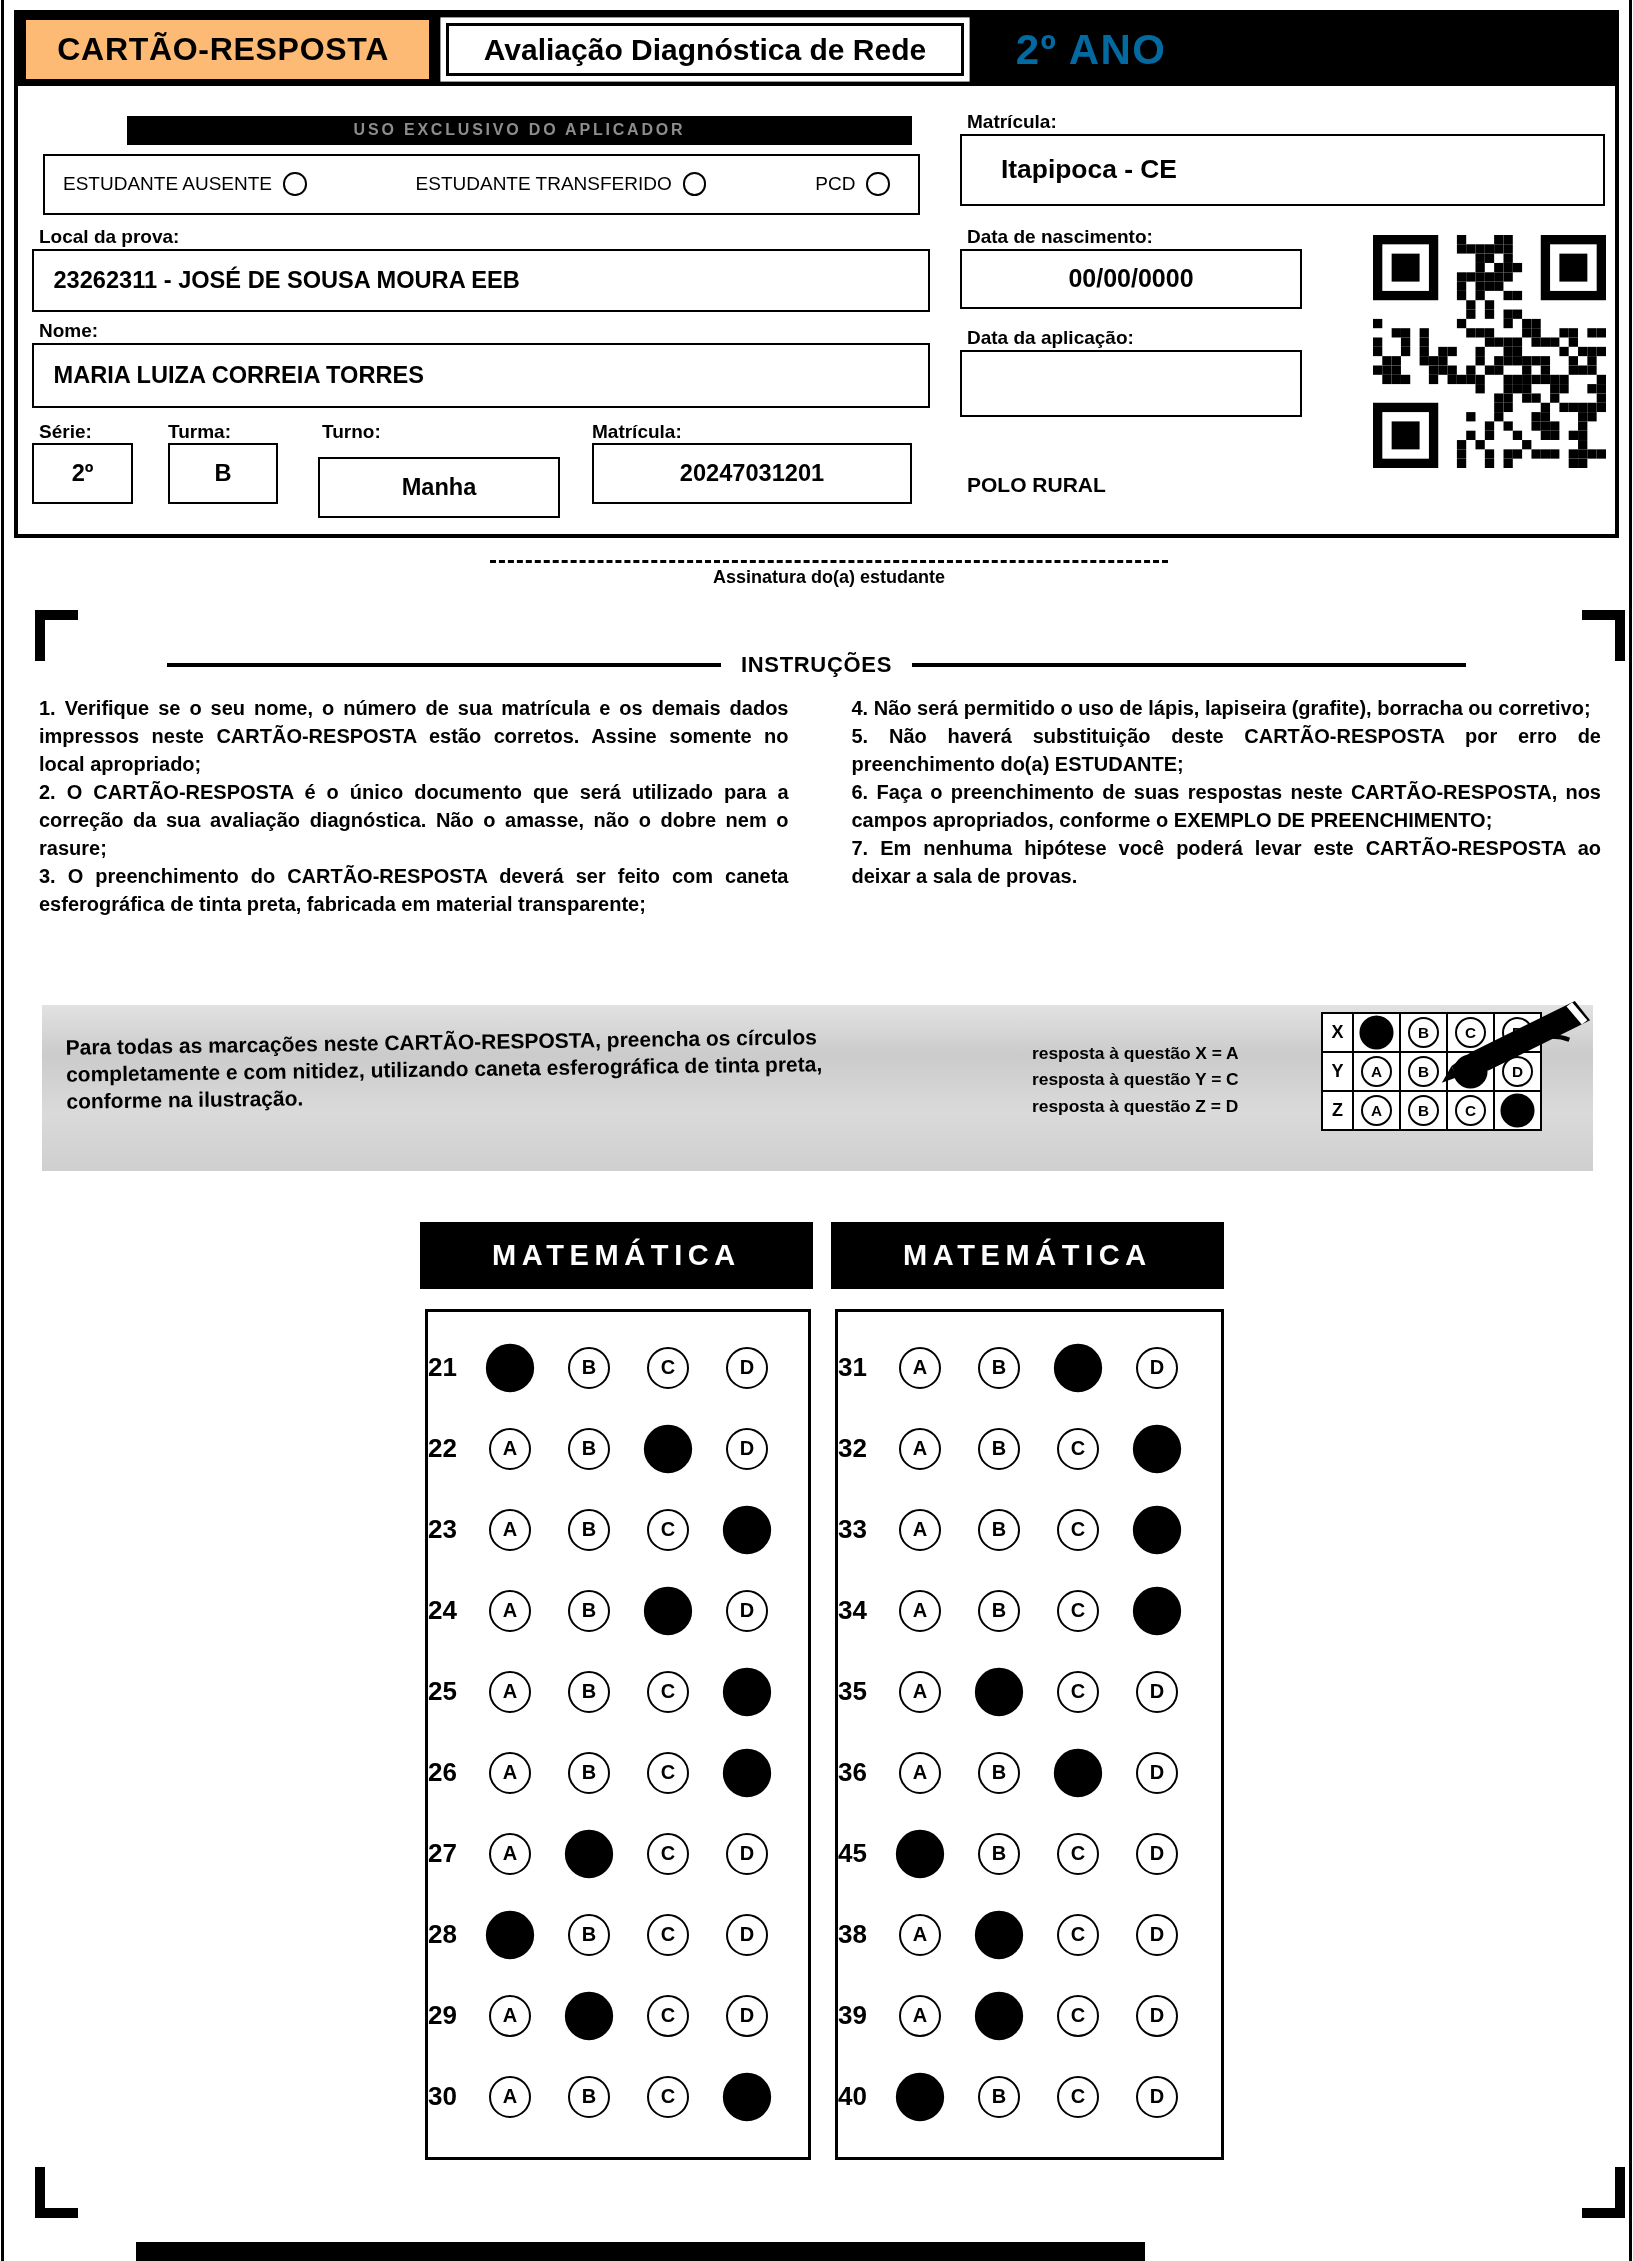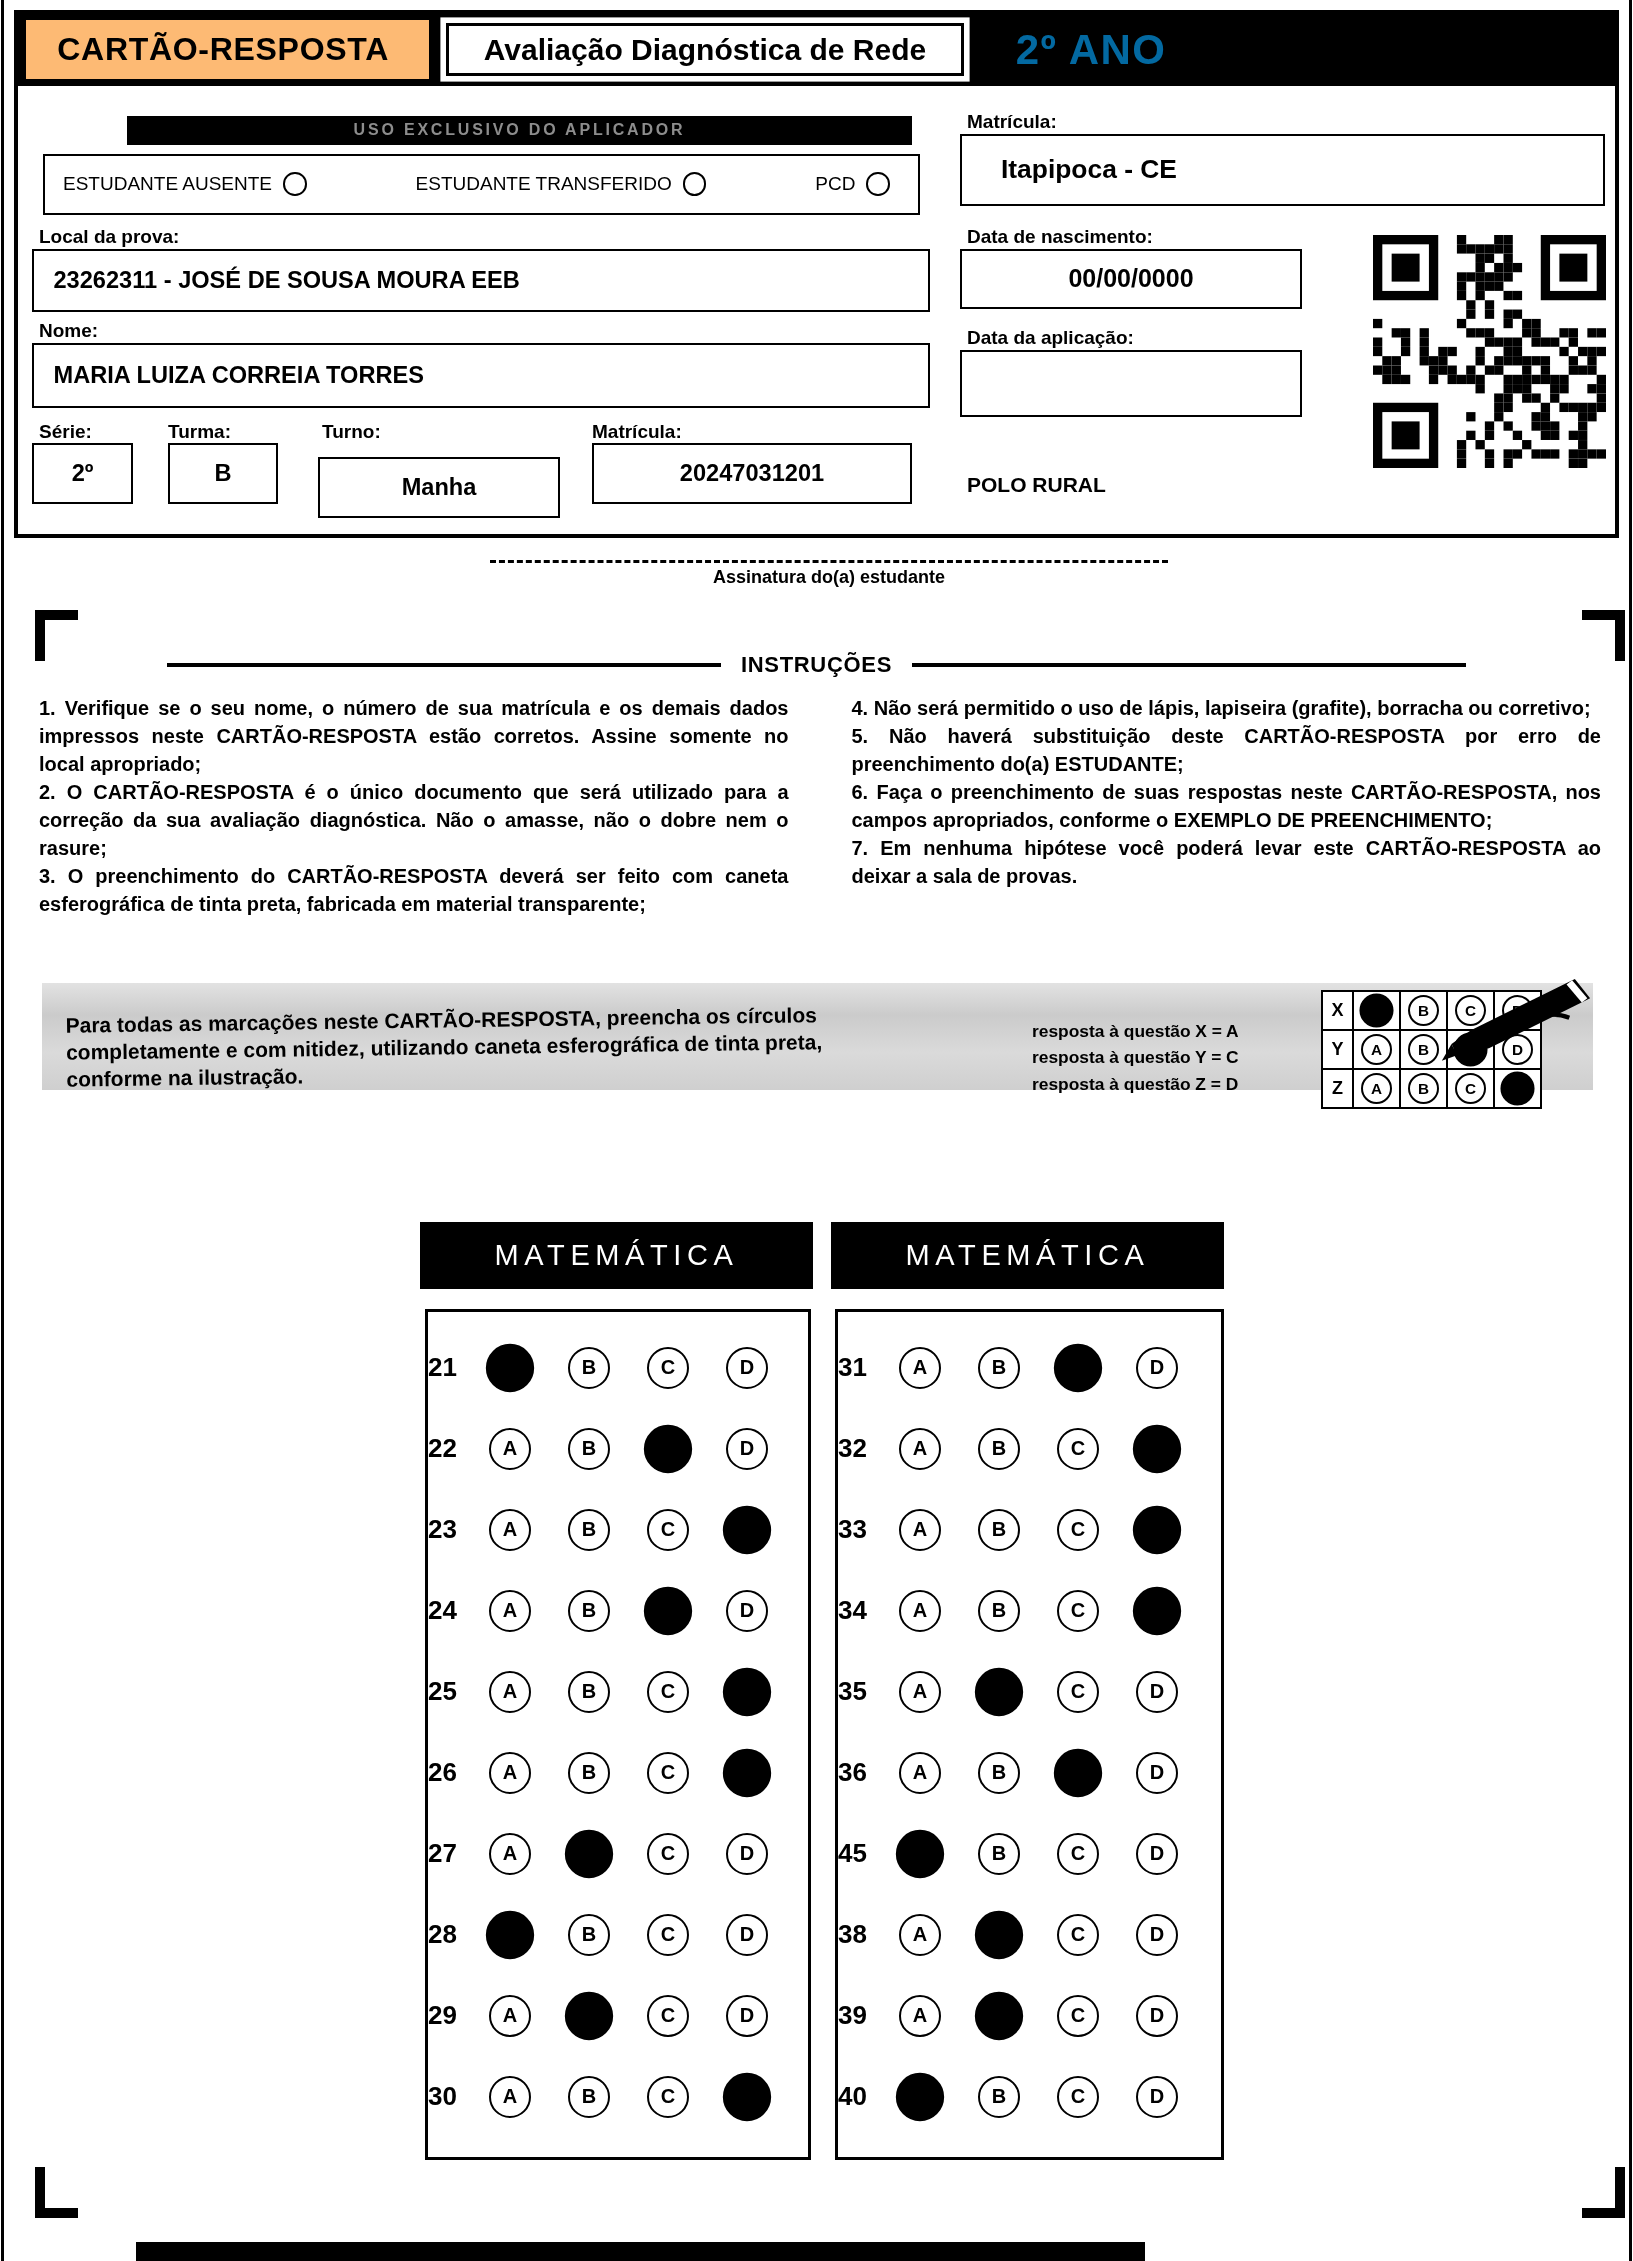--- a/index.html
+++ b/index.html
@@ -70,38 +70,38 @@
 
   
   .instr-head { position:absolute; left:167px; top:652px; width:1299px; display:flex; align-items:center; gap:19.5px; }
   .instr-head .rule { flex:1; border-top:4.2px solid #000; }
   .instr-title { font-size:22px; font-weight:bold; letter-spacing:0.7px; }
   .instr-cols { position:absolute; left:39px; top:694px; width:1562px; display:flex; gap:63px; }
   .instr-col { flex:1; font-size:20px; font-weight:bold; text-align:justify; line-height:1.4; }
   .instr-col p { margin:0; }
 
   
-  .example-band { position:absolute; left:42px; top:983px; width:1551px; height:107px;
+  .example-band { position:absolute; left:42px; top:1005px; width:1551px; height:166px;
                   background:linear-gradient(180deg,#e2e2e2,#cbcbcb 30%,#dadada 65%,#cfcfcf); }
   .ex-note { position:absolute; left:23.6px; top:23.6px; width:817px; font-size:21px; font-weight:bold;
              line-height:1.28; transform:rotate(-0.8deg); }
   .ex-legend { position:absolute; left:990px; top:35px; font-size:17.4px; font-weight:bold;
                line-height:26.4px; white-space:nowrap; }
   .ex-grid { position:absolute; left:1279px; top:7px; border-collapse:collapse; background:#fff; border:2.8px solid #000; }
   .ex-grid td { border:2.1px solid #000; width:47px; height:39px; text-align:center; vertical-align:middle; background:#fff; }
   .ex-grid td.lbl { width:31px; font-weight:bold; font-size:18px; }
   .ex-bubble { width:31px; height:31px; border:2.1px solid #000; border-radius:50%; margin:auto;
                display:flex; align-items:center; justify-content:center; font-size:15.3px; font-weight:bold; background:#fff; }
   .ex-bubble.filled { background:#000; color:#000; transform:scale(1.1); }
   .pen { position:absolute; right:-2.8px; top:-11px; width:167px; height:97px; }
 
   
   .sec-header { position:absolute; top:1222px; height:67px; background:#000; color:#fff;
                 display:flex; align-items:center; justify-content:center;
-                font-size:29px; font-weight:normal; letter-spacing:5.6px; }
+                font-size:29px; font-weight:bold; letter-spacing:5.6px; }
   .sec-h-0 { left:420px; width:393px; }
   .sec-h-1 { left:831px; width:393px; }
   .answer-box { position:absolute; top:1309px; height:851px; border:3.5px solid #000; background:#fff; padding-top:15.3px; }
   .abox-0 { left:425px; width:386px; }
   .abox-1 { left:835px; width:389px; }
   .answer-row { display:flex; align-items:center; height:81px; }
   .q-num { width:54px; font-size:26px; font-weight:bold; }
   .bubble { width:42px; height:42px; border:2.8px solid #000; border-radius:50%; background:#fff;
             display:flex; align-items:center; justify-content:center; font-size:20px; font-weight:bold;
             margin-left:37px; flex:0 0 auto; }

